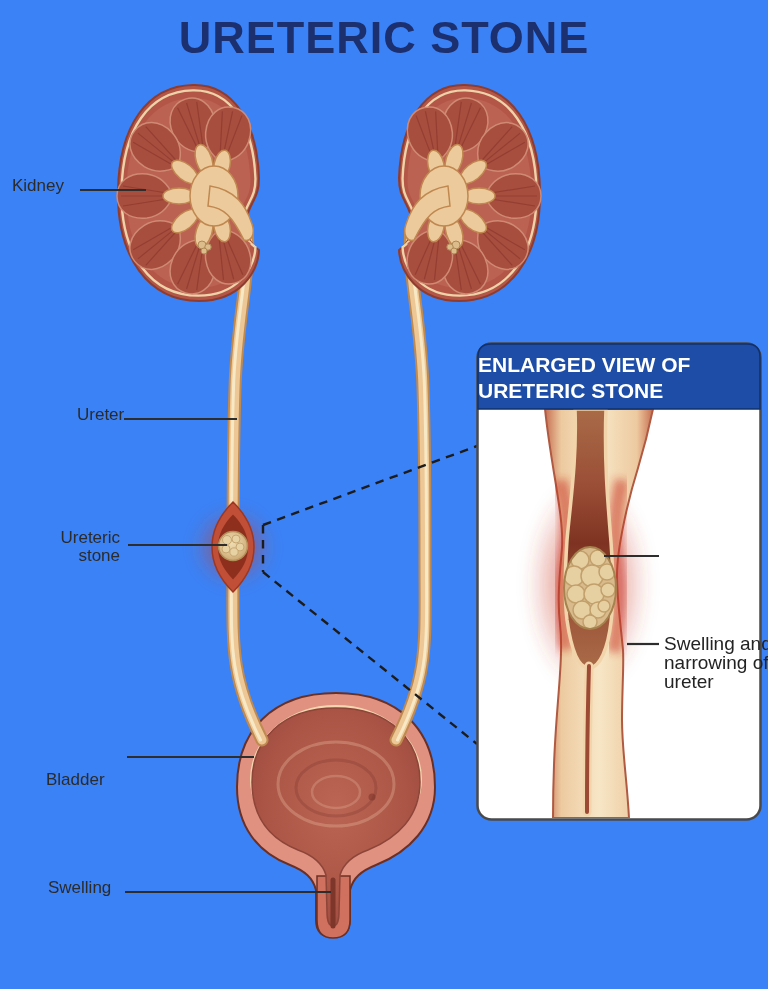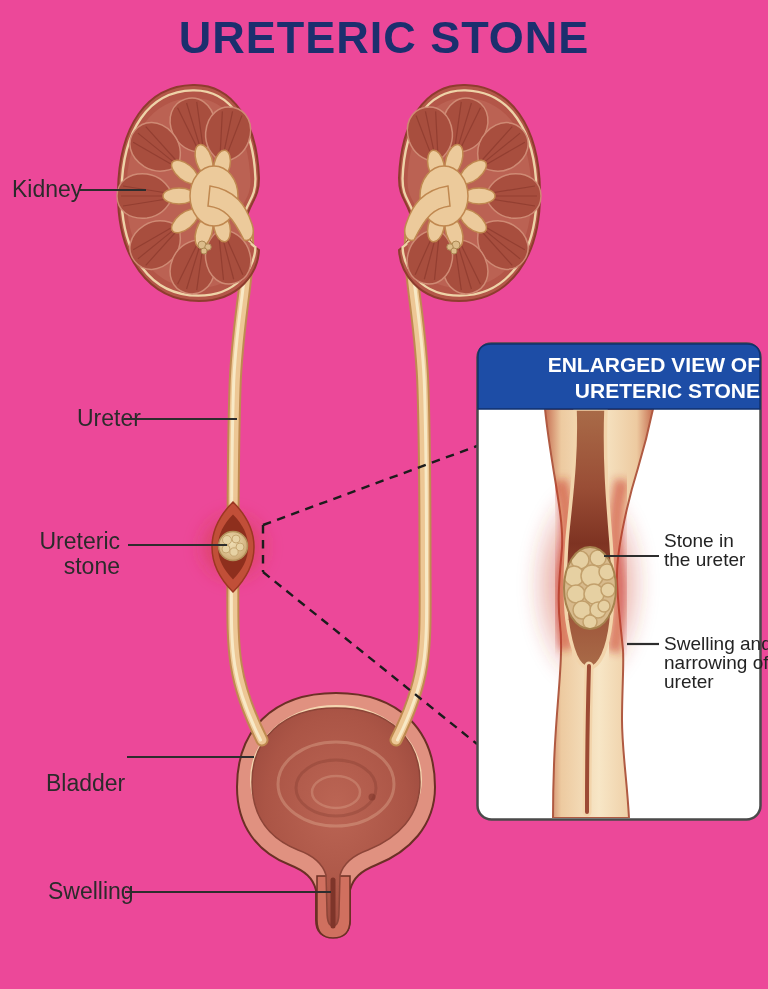--- a/index.html
+++ b/index.html
@@ -1,31 +1,31 @@
 <!DOCTYPE html>
 <html><head>
 <meta charset="utf-8">
 <style>
   html,body{margin:0;padding:0;background:#fff;}
   #stage{
-    position:relative;width:768px;height:989px;background:#ec4899;overflow:hidden;
+    position:relative;width:768px;height:989px;background:#3b82f6;overflow:hidden;
     font-family:"Liberation Sans", sans-serif;
   }
   #stage svg{position:absolute;left:0;top:0;}
   .lbl{
-    position:absolute;color:#2b2b2b;font-size:23px;line-height:1.08;
+    position:absolute;color:#2b2b2b;font-size:17px;line-height:1.08;
     font-family:"Liberation Sans", sans-serif;white-space:nowrap;
   }
   .lbl.wrap{white-space:normal;}
   #page-title{
     position:absolute;left:0;top:12px;width:768px;text-align:center;
     font-size:45px;font-weight:700;color:#1c2f6e;letter-spacing:1px;
   }
   #inset-header-text{
-    position:absolute;left:478px;top:352px;width:282px;text-align:right;
+    position:absolute;left:478px;top:352px;width:282px;text-align:left;
     color:#ffffff;font-weight:700;font-size:21px;line-height:1.25;
   }
   .inset-lbl{
     position:absolute;color:#232323;font-size:19px;line-height:1.0;white-space:normal;
   }
   #ureteric-stone-label{
     position:absolute;left:20px;top:529px;width:100px;text-align:right;white-space:normal;
   }
 </style>
 </head>
@@ -222,16 +222,15 @@
 <div class="lbl" style="left:59px;top:406px;margin-left:18px;">Ureter</div>
 <div class="lbl wrap" id="ureteric-stone-label">Ureteric stone</div>
 <div class="lbl" style="left:46px;top:743px;margin-top:28px;">Bladder</div>
 <div class="lbl" style="left:48px;top:879px;">Swelling</div>
 
 <div id="inset-header-text">
   <div>ENLARGED VIEW OF</div>
   <div>URETERIC STONE</div>
 </div>
 
-<div class="inset-lbl" style="left:664px;top:531px;width:96px;">Stone in the ureter</div>
 <div class="inset-lbl" style="left:664px;top:634px;width:116px;">Swelling and narrowing of ureter</div>
 
 </div>
 
 </body></html>

